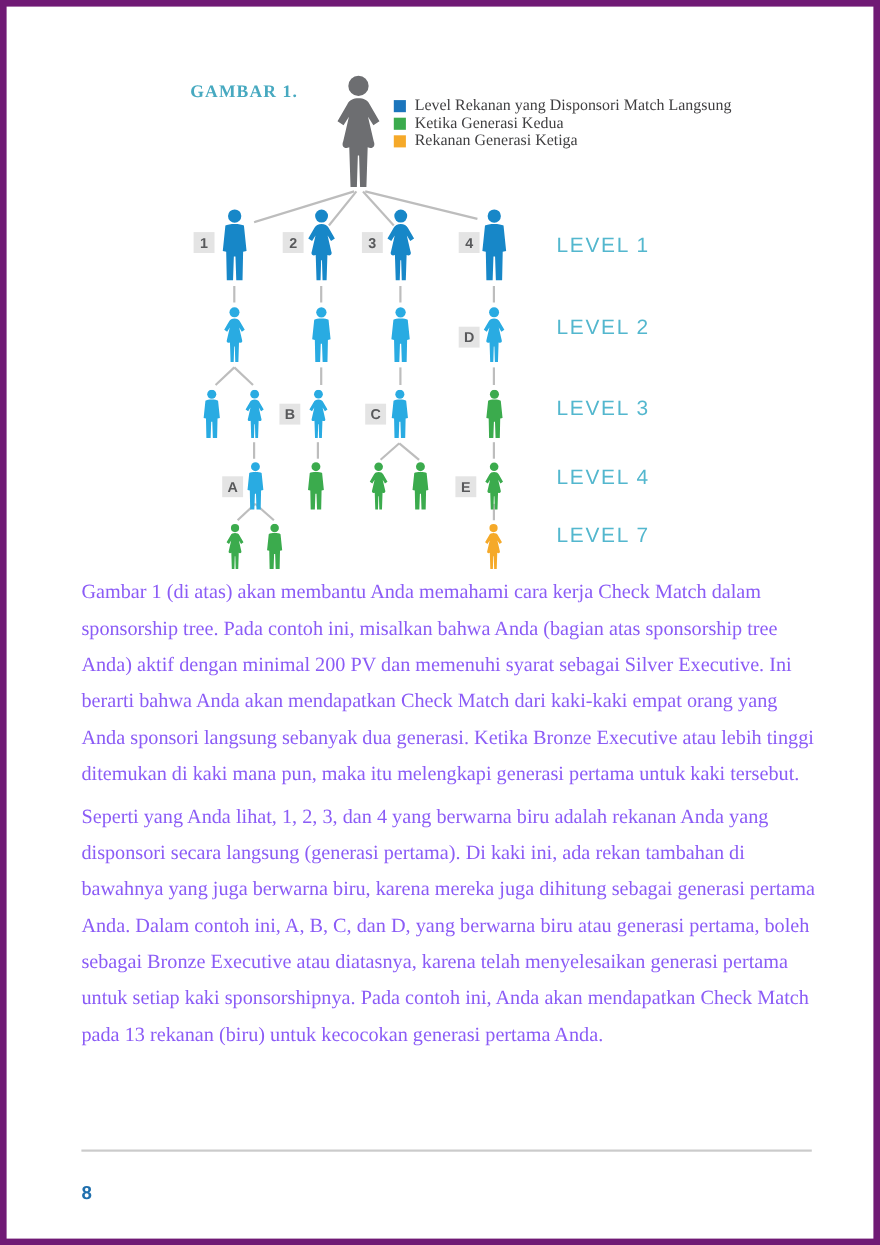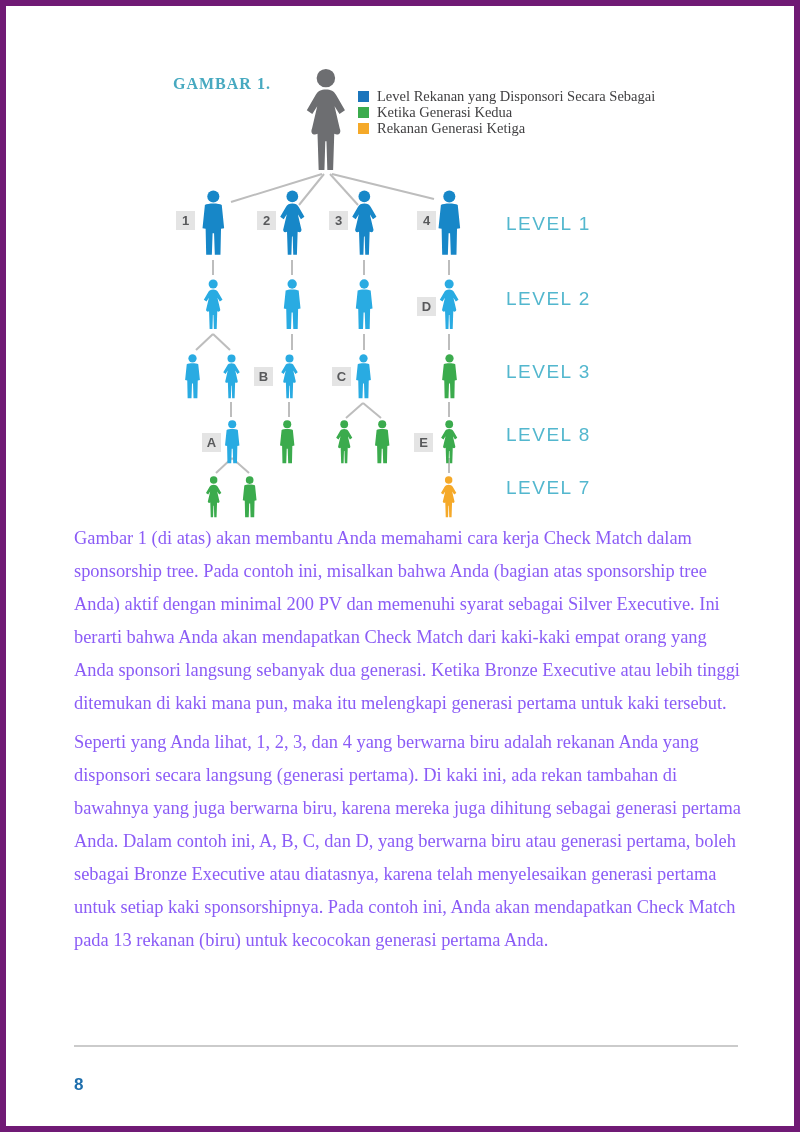--- a/index.html
+++ b/index.html
@@ -86,21 +86,21 @@
         <line x1="226" y1="452" x2="210" y2="467" stroke="#bdbdbd" stroke-width="2"></line>
         <line x1="226" y1="452" x2="243" y2="467" stroke="#bdbdbd" stroke-width="2"></line>
         <line x1="443" y1="452" x2="443" y2="467" stroke="#bdbdbd" stroke-width="2"></line>
       </svg>
 
     <div class="gambar-title">GAMBAR 1.</div>
 
     <div class="legend">
         <div class="legend-row">
           <span class="legend-swatch" style="background: rgb(27, 117, 188);"></span>
-          <span class="legend-label">Level Rekanan yang Disponsori Secara Sebagai</span>
+          <span class="legend-label">Level Rekanan yang Disponsori Match Langsung</span>
         </div>
         <div class="legend-row">
           <span class="legend-swatch" style="background: rgb(59, 171, 77);"></span>
           <span class="legend-label">Ketika Generasi Kedua</span>
         </div>
         <div class="legend-row">
           <span class="legend-swatch" style="background: rgb(245, 169, 41);"></span>
           <span class="legend-label">Rekanan Generasi Ketiga</span>
         </div>
       </div>
@@ -180,21 +180,21 @@
         <div class="tag" style="left: 248px; top: 361px;">B</div>
         <div class="tag" style="left: 326px; top: 361px;">C</div>
         <div class="tag" style="left: 196px; top: 427px;">A</div>
         <div class="tag" style="left: 408px; top: 427px;">E</div>
       </div>
 
     <div>
         <div class="level-label" style="top: 207px;">LEVEL 1</div>
         <div class="level-label" style="top: 282px;">LEVEL 2</div>
         <div class="level-label" style="top: 355px;">LEVEL 3</div>
-        <div class="level-label" style="top: 418px;">LEVEL 8</div>
+        <div class="level-label" style="top: 418px;">LEVEL 4</div>
         <div class="level-label" style="top: 471px;">LEVEL 7</div>
       </div>
   </div>
 
   <div class="bodytext">
     <p>Gambar 1 (di atas) akan membantu Anda memahami cara kerja Check Match dalam sponsorship tree. Pada contoh ini, misalkan bahwa Anda (bagian atas sponsorship tree Anda) aktif dengan minimal 200 PV dan memenuhi syarat sebagai Silver Executive. Ini berarti bahwa Anda akan mendapatkan Check Match dari kaki-kaki  empat orang yang Anda sponsori langsung sebanyak dua generasi. Ketika Bronze Executive atau lebih tinggi ditemukan di kaki mana pun, maka itu melengkapi generasi pertama untuk kaki tersebut.</p>
     <p>Seperti yang Anda lihat, 1, 2, 3, dan 4 yang berwarna biru adalah rekanan Anda yang disponsori secara langsung (generasi pertama). Di kaki ini, ada rekan tambahan di bawahnya yang juga berwarna biru, karena mereka juga dihitung sebagai generasi pertama Anda. Dalam contoh ini, A, B, C, dan D, yang berwarna biru atau generasi pertama, boleh sebagai Bronze Executive atau diatasnya, karena telah menyelesaikan generasi pertama untuk setiap kaki sponsorshipnya. Pada contoh ini, Anda akan mendapatkan Check Match pada 13 rekanan (biru) untuk kecocokan generasi pertama Anda.</p>
   </div>
 
   <div class="footer-rule"></div>

